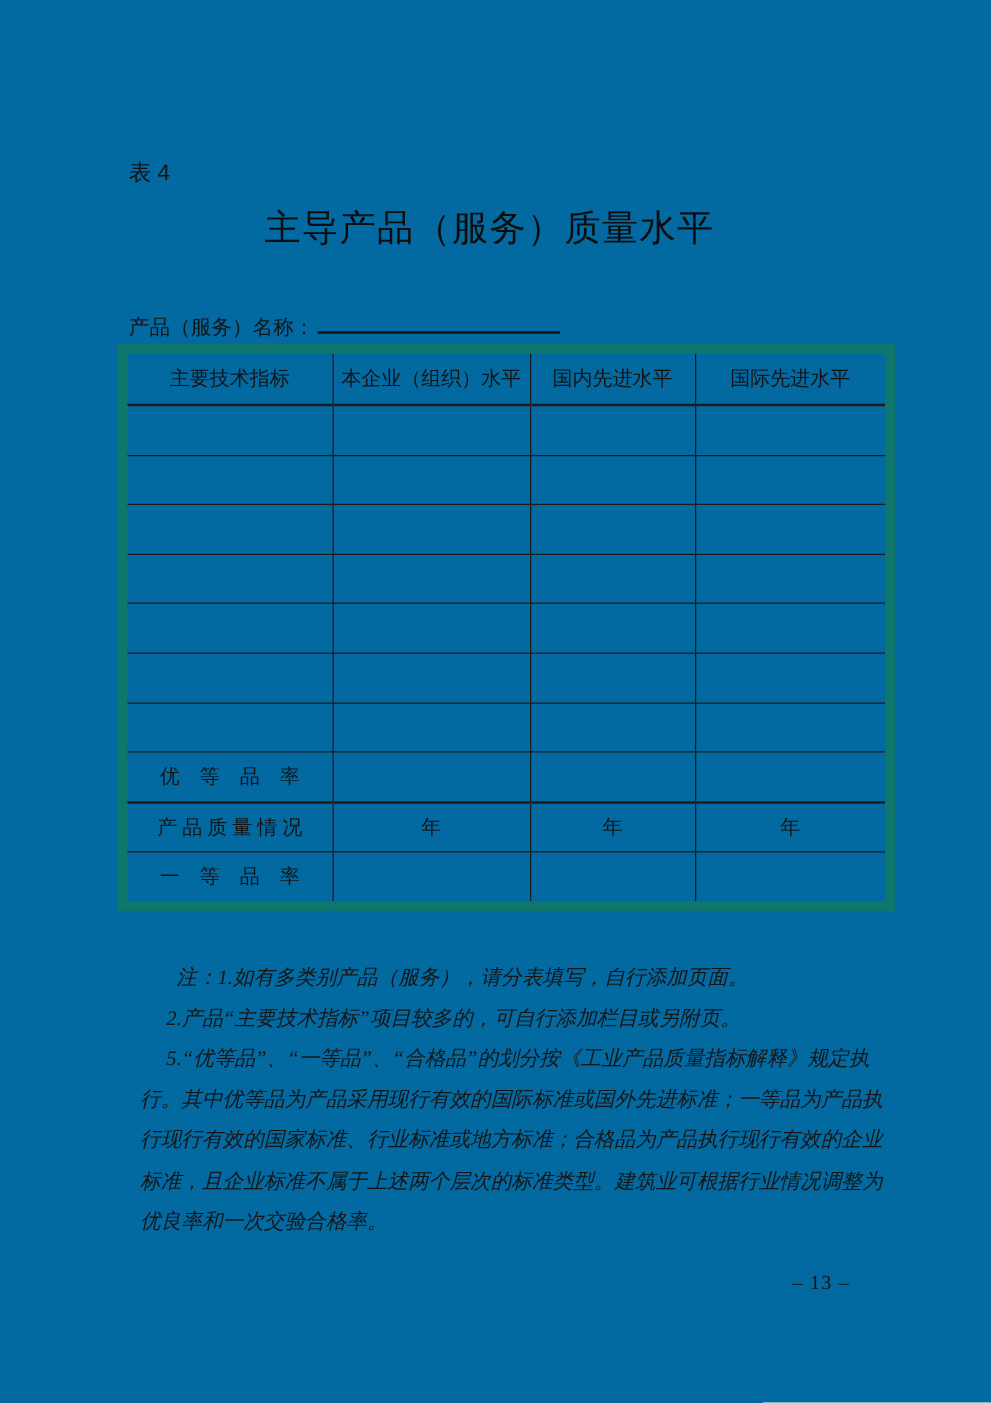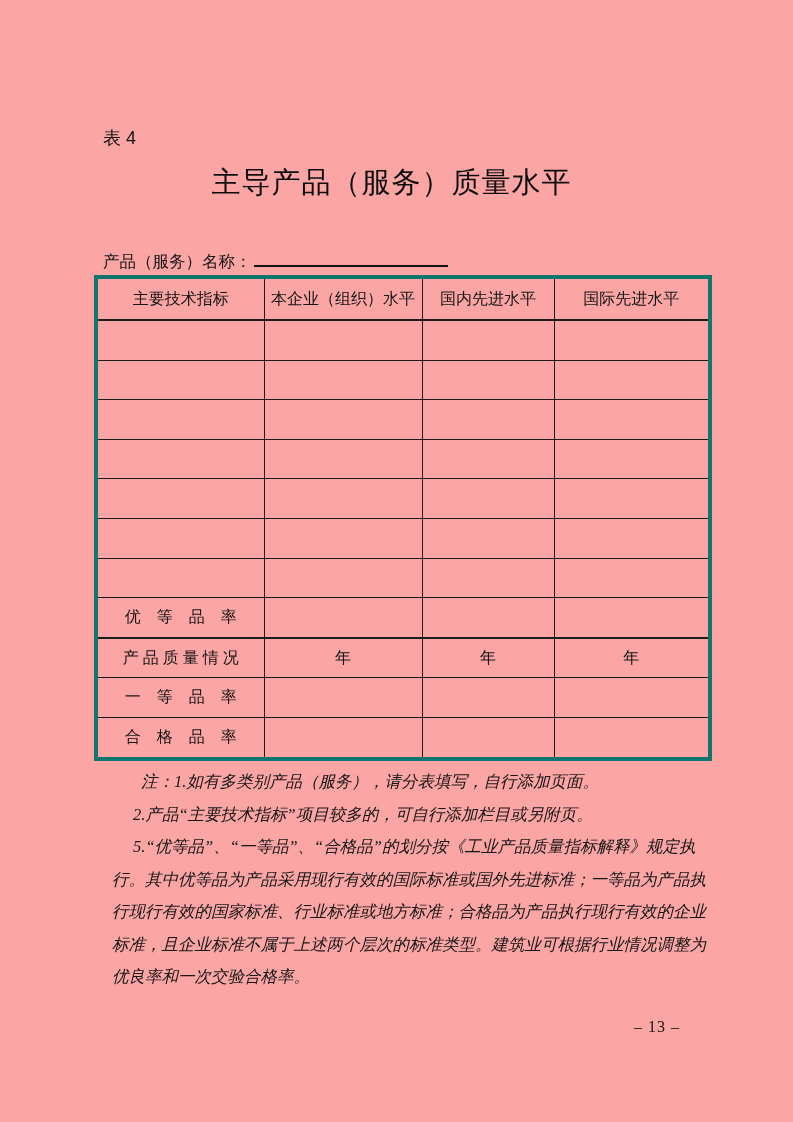--- a/index.html
+++ b/index.html
@@ -5,21 +5,21 @@
   html, body {
     margin: 0;
     padding: 0;
     background: #e8e8e8;
   }
   .page {
     position: relative;
     width: 793px;
     height: 1122px;
     margin: 0 auto;
-    background: #fca5a5;
+    background: #0369a1;
     color: #1a1a1a;
     font-family: "Liberation Serif", serif;
     overflow: hidden;
   }
 
   
   .table-tag {
     position: absolute;
     left: 103px;
     top: 126px;
@@ -61,21 +61,21 @@
   
   table.quality-table {
     position: absolute;
     left: 94px;
     top: 275px;
     width: 614px;
     border-collapse: collapse;
     table-layout: fixed;
     font-size: 16px;
     color: #141414;
-    border: 4px solid #0f766e;
+    border: 8px solid #0f766e;
   }
   table.quality-table col.c1 { width: 168px; }
   table.quality-table col.c2 { width: 158px; }
   table.quality-table col.c3 { width: 132px; }
   table.quality-table col.c4 { width: 156px; }
   table.quality-table th,
   table.quality-table td {
     border: 1px solid #1c1c1c;
     text-align: center;
     vertical-align: middle;
@@ -193,26 +193,20 @@
         <td class="year-cell-1">年</td>
         <td class="year-cell-2">年</td>
         <td class="year-cell-3">年</td>
       </tr>
       <tr class="body-row">
         <td>一　等　品　率</td>
         <td></td>
           <td></td>
           <td></td>
       </tr>
-      <tr class="body-row">
-        <td>合　格　品　率</td>
-        <td></td>
-          <td></td>
-          <td></td>
-      </tr>
     </tbody>
   </table>
 
   <div class="notes">
     <div class="note-line">注：1.如有多类别产品（服务），请分表填写，自行添加页面。</div>
     <div class="note-line ind-num">2.产品“主要技术指标”项目较多的，可自行添加栏目或另附页。</div>
     <div class="note-line ind-num">5.“优等品”、“一等品”、“合格品”的划分按《工业产品质量指标解释》规定执</div>
     <div class="note-line ind-cont">行。其中优等品为产品采用现行有效的国际标准或国外先进标准；一等品为产品执</div>
     <div class="note-line ind-cont">行现行有效的国家标准、行业标准或地方标准；合格品为产品执行现行有效的企业</div>
     <div class="note-line ind-cont">标准，且企业标准不属于上述两个层次的标准类型。建筑业可根据行业情况调整为</div>

